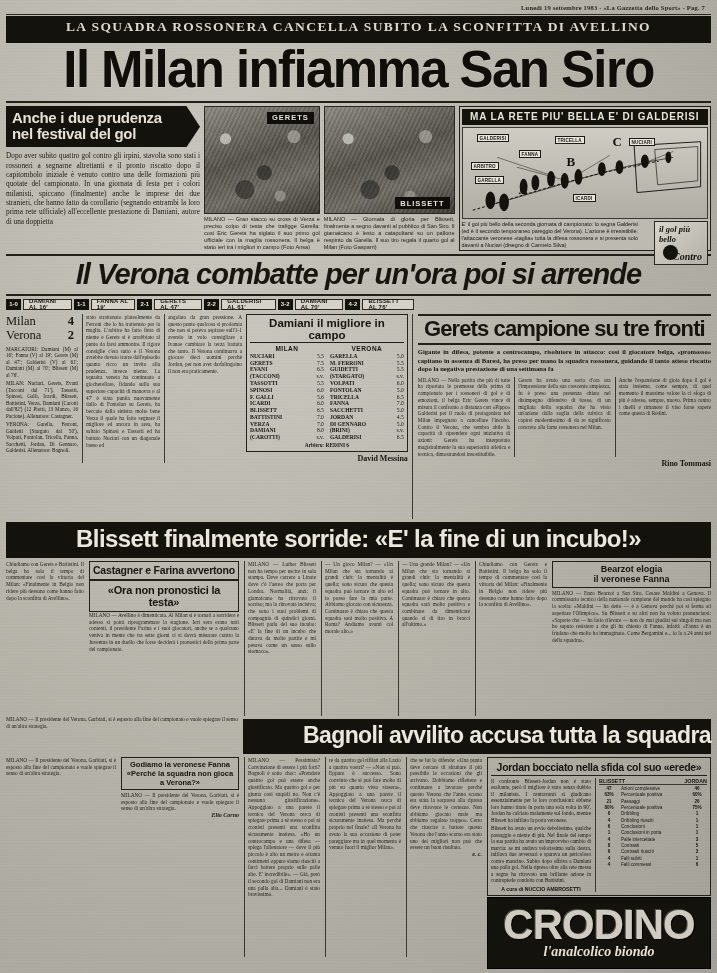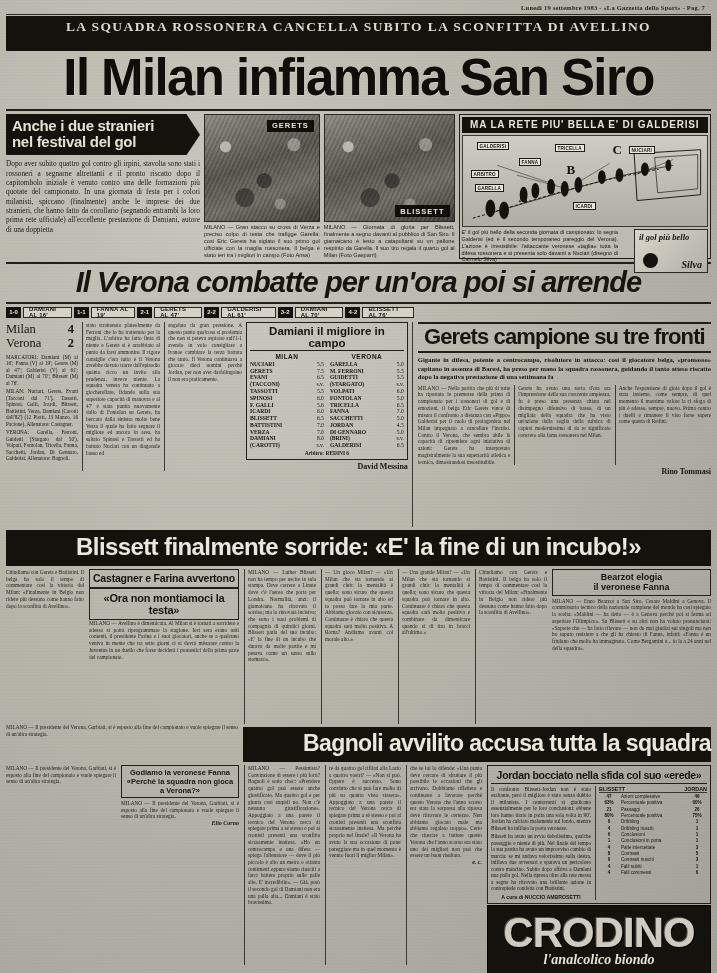--- a/index.html
+++ b/index.html
@@ -31,21 +31,21 @@
   .rule-thin { height: 1px; background: #2b2720; margin: 1px 0; }
   .rule-med { height: 2px; background: #23201a; margin: 1px 0; }
 
   .kicker {
     background: #14120d;
     color: #ded9cd;
     text-align: center;
     font-size: 13.5px;
     font-weight: bold;
     letter-spacing: 1.4px;
-    padding: 3px 0 16px;
+    padding: 3px 0 8px;
     font-family: "Liberation Serif", serif;
   }
   .main-head {
     font-family: "Liberation Sans", sans-serif;
     font-weight: bold;
     font-size: 51px;
     line-height: .96;
     letter-spacing: -1.6px;
     text-align: center;
     padding: 3px 0 5px;
@@ -129,21 +129,21 @@
     font-size: 4.6px; font-weight: bold; letter-spacing: .2px;
     padding: 0.5px 2px; color: #16140f; white-space: nowrap;
   }
   .pl-letter {
     position: absolute; font-family: "Liberation Serif", serif;
     font-weight: bold; font-size: 13px; color: #14120d;
   }
   .dia-cap { font-size: 5.4px; line-height: 1.25; text-align: justify; margin-top: 2px;
              font-family: "Liberation Sans", sans-serif; }
   .silvi-badge {
-    float: right; width: 74px; height: 44px; margin-left: 16px;
+    float: right; width: 54px; height: 44px; margin-left: 16px;
     border: 1px solid #2a2822;
     background: linear-gradient(135deg, #d9d5cb, #b3b0a7);
     position: relative; overflow: hidden;
   }
   .silvi-badge .t1 { position:absolute; top:2px; left:4px; font-style: italic;
      font-family:"Liberation Serif",serif; font-size:8.5px; font-weight:bold; }
   .silvi-badge .t2 { position:absolute; bottom:2px; right:5px; font-style: italic;
      font-family:"Liberation Serif",serif; font-size:10px; font-weight:bold; }
   .silvi-badge .ball { position:absolute; left:8px; bottom:4px; width:15px; height:15px;
      border-radius:50%; background:#14120d; }
@@ -282,21 +282,21 @@
   <div class="rule-thin"></div>
 
   <div class="kicker">LA SQUADRA ROSSONERA CANCELLA SUBITO LA SCONFITTA DI AVELLINO</div>
   <div class="main-head">Il Milan infiamma San Siro</div>
   <div class="rule-med"></div>
 
   <div class="feature">
 
     <div class="col-intro">
       <div class="arrow-head">
-        <div>Anche i due stranieri</div>
+        <div>Anche i due prudenza</div>
         <div>nel festival del gol</div>
       </div>
       <div class="intro-text">Dopo aver subito quattro gol contro gli irpini, stavolta sono stati i rossoneri a segnarne altrettanti e il pronto riscatto dopo il capitombolo iniziale è venuto contro una delle formazioni più quotate del campionato. In una giornata di festa per i colori milanisti, spiccano (finalmente) anche le imprese dei due stranieri, che hanno fatto da corollario (segnando entrambi la loro prima rete ufficiale) all'eccellente prestazione di Damiani, autore di una doppietta</div>
     </div>
 
     <div style="width:117px;display:flex;flex-direction:column;">
       <div class="photo" style="flex:1;">
         <div class="speckle"></div>
         <div class="photo-tag tl">GERETS</div>
       </div>
@@ -345,21 +345,21 @@
         <span class="pl-tag" style="left:166px;top:10px;">NUCIARI</span>
         <span class="pl-tag" style="left:110px;top:66px;">ICARDI</span>
         <span class="pl-letter" style="left:56px;top:54px;">A</span>
         <span class="pl-letter" style="left:104px;top:26px;">B</span>
         <span class="pl-letter" style="left:150px;top:6px;">C</span>
       </div>
       <div>
         <div class="silvi-badge">
           <span class="t1">il gol più bello</span>
           <span class="ball"></span>
-          <span class="t2">Silva</span>
+          <span class="t2">Contro</span>
         </div>
         <div class="dia-cap">E' il gol più bello della seconda giornata di campionato: lo segna Galderisi (ed è il secondo temporaneo pareggio del Verona). L'azione è irresistibile: l'attaccante veronese «taglia» tutta la difesa rossonera e si presenta solo davanti a Nuciari                (disegno di Carmelo Silva)</div>
       </div>
     </div>
   </div>
 
   <div class="rule-med" style="margin-top:3px;"></div>
   <div class="head2">Il Verona combatte per un'ora poi si arrende</div>
   <div class="rule-med"></div>
 
@@ -534,21 +534,21 @@
       <div class="byline">Rino Tommasi</div>
     </div>
   </div>
 
   <div class="head3">Blissett finalmente sorride: «E' la fine di un incubo!»</div>
 
   <div class="sec3">
     <div style="width:78px;" class="bodycol">Chiudiamo con Gerets e Battistini. Il belga ha solo il tempo di commentare così la vittoria del Milan: «Finalmente in Belgio non ridere più dessuno come hanno fatto dopo la sconfitta di Avellino».</div>
     <div style="width:150px;">
       <div class="boxhead">Castagner e Farina avvertono</div>
-      <div class="boxhead b2">«Ora non montiamoci la testa»</div>
+      <div class="boxhead b2">«Ora non pronostici la testa»</div>
       <div class="bodycol">MILANO — Avellino è dimenticata. Al Milan si è tornati a sorridere e adesso si potrà riprogrammare la stagione. Ieri sera erano tutti contenti, il presidente Farina e i suoi giocatori, anche se a qualcuno veniva in mente che tra sette giorni ci si dovrà misurare contro la Juventus in un duello che forse deciderà i pronostici della prima parte del campionato.</div>
     </div>
     <div class="bodycol vr" style="width:72px;padding-left:3px;">MILANO — Luther Blissett non ha tempo per uscire in sala stampa. Deve correre a Linate dove c'è l'aereo che porta per Londra. Normalità, anzi: il giamaicano ha ritrovato il sorriso; ma la ritrovata incisiva; che sono i suoi problemi di compagnia di quindici giorni. Blissett parla del suo incubo: «E' la fine di un incubo che durava da molte partite e mi pesava come un sasso sullo stomaco».</div>
     <div class="bodycol vr" style="width:72px;padding-left:3px;">— Un gioco Milan? — «Un Milan che sta tornando ai grandi club: la mentalità è quella; sono sicuro che questa squadra può tornare in alto ed io posso fare la mia parte. Abbiamo giocato con sicurezza. Continuare è chiaro che questa squadra sarà molto positiva. A Roma? Andiamo avanti col morale alto.»</div>
     <div class="bodycol vr" style="width:72px;padding-left:3px;">— Una grande Milan? — «Un Milan che sta tornando si grandi club: la mentalità è quella; sono sicuro che questa squadra può tornare in alto. Continuare è chiaro che questa squadra sarà molto positiva e combinare da dimenticare quando si di tiro in bracci all'ultimo.»</div>
     <div class="bodycol vr" style="width:72px;padding-left:3px;">Chiudiamo con Gerets e Battistini. Il belga ha solo il tempo di commentare così la vittoria del Milan: «Finalmente in Belgio non ridere più dessuno come hanno fatto dopo la sconfitta di Avellino».</div>
     <div style="flex:1;">
       <div class="miniheadbox">
         <div style="font-family:'Liberation Sans',sans-serif;font-weight:bold;font-size:9px;text-align:center;line-height:1.15;">Bearzot elogia</div>
         <div style="font-family:'Liberation Sans',sans-serif;font-weight:bold;font-size:9px;text-align:center;line-height:1.15;">il veronese Fanna</div>

